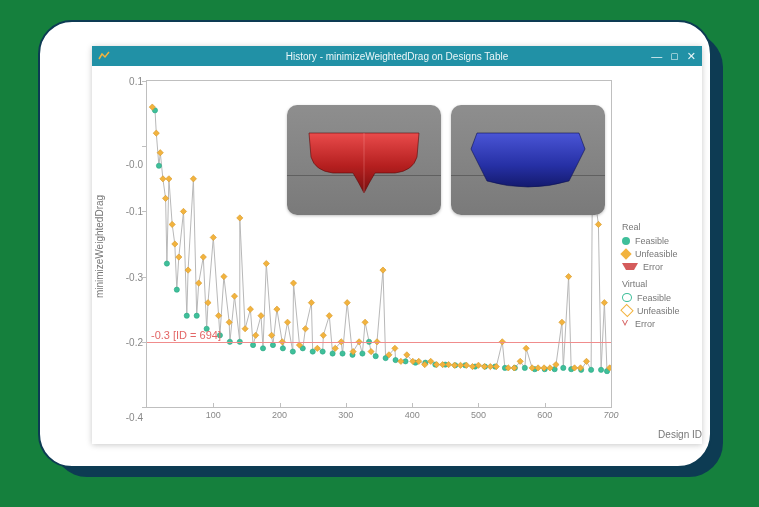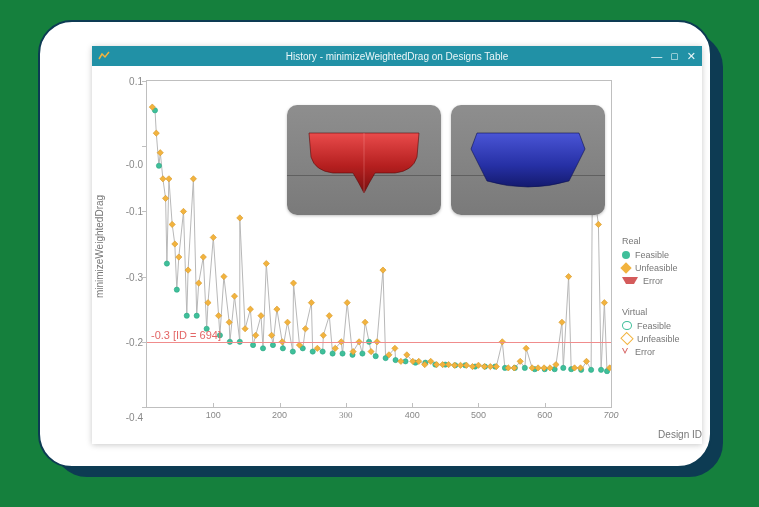--- a/index.html
+++ b/index.html
@@ -27,21 +27,21 @@
   .hline{position:absolute;left:0;right:0;height:1px;background:#f08c8c}
   .hline-label{position:absolute;font-size:11px;color:#e36666;white-space:nowrap;transform:translateY(-100%);padding-bottom:1px}
 
   .svg-plot{position:absolute;left:0;top:0;width:100%;height:100%}
   .poly{fill:none;stroke:#b8b8b8;stroke-width:1}
   .pt{}
   .pt-feasible{fill:#3fbf9a;stroke:#2aa883;stroke-width:0.6}
   .pt-unfeasible{fill:#f2b33e;stroke:#d89a2a;stroke-width:0.6}
 
   .legend{position:absolute;right:2px;top:150px;width:78px;font-size:9px;color:#777}
-  .legend .lg-title{margin-top:20px;margin-bottom:2px}
+  .legend .lg-title{margin-top:6px;margin-bottom:2px}
   .legend .lg-row{display:flex;align-items:center;gap:5px;height:13px}
   .lg-sw{width:8px;height:8px;flex:0 0 8px}
   .sw-feasible{background:#3fbf9a;border-radius:50%}
   .sw-unfeasible{background:#f2b33e;transform:rotate(45deg)}
   .sw-error{width:0;height:0;border-left:4px solid transparent;border-right:4px solid transparent;border-top:7px solid #d45b5b}
   .sw-o-feasible{width:7px;height:7px;border:1px solid #3fbf9a;border-radius:50%;background:transparent}
   .sw-o-unfeasible{width:7px;height:7px;border:1px solid #f2b33e;transform:rotate(45deg);background:transparent}
   .sw-o-error2{width:7px;height:7px;position:relative}
   .sw-o-error2::before{content:"";position:absolute;left:0;top:0;width:0;height:0;border-left:3.5px solid transparent;border-right:3.5px solid transparent;border-top:6px solid #d45b5b}
   .sw-o-error2::after{content:"";position:absolute;left:1px;top:0;width:0;height:0;border-left:2.5px solid transparent;border-right:2.5px solid transparent;border-top:4.2px solid #fff}
@@ -257,21 +257,21 @@
             <div class="ytick" style="top: 130.4px;">-0.1</div>
             <div class="ytick-mark" style="top: 130.4px; right: calc(100% + 0px);"></div>
             <div class="ytick" style="top: 83px;">-0.0</div>
             <div class="ytick-mark" style="top: 65.2px; right: calc(100% + 0px);"></div>
             <div class="ytick" style="top: 0px;">0.1</div>
             <div class="ytick-mark" style="top: 0px; right: calc(100% + 0px);"></div>
             <div class="xtick" style="left: 66.2857px; text-align: center;">100</div>
             <div class="xtick-mark" style="left: 66.2857px;"></div>
             <div class="xtick" style="left: 132.571px;">200</div>
             <div class="xtick-mark" style="left: 132.571px;"></div>
-            <div class="xtick" style="left: 198.857px; font-family: Liberation Serif, serif;">300</div>
+            <div class="xtick" style="left: 198.857px;">300</div>
             <div class="xtick-mark" style="left: 198.857px;"></div>
             <div class="xtick" style="left: 265.143px;">400</div>
             <div class="xtick-mark" style="left: 265.143px;"></div>
             <div class="xtick" style="left: 331.429px;">500</div>
             <div class="xtick-mark" style="left: 331.429px;"></div>
             <div class="xtick" style="left: 397.714px;">600</div>
             <div class="xtick-mark" style="left: 397.714px;"></div>
             <div class="xtick" style="left: 464px; font-style: italic;">700</div>
             <div class="xtick-mark" style="left: 464px;"></div>
           </div>

